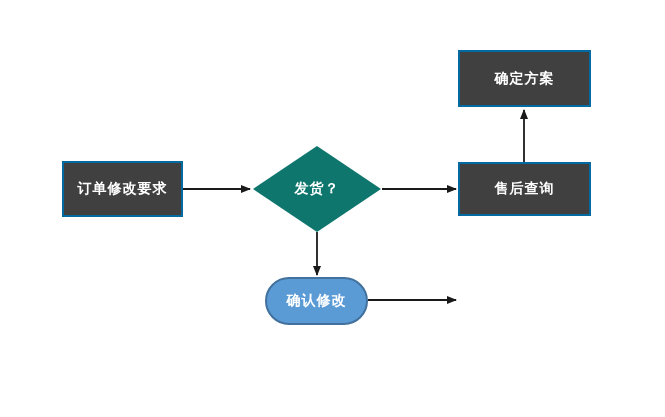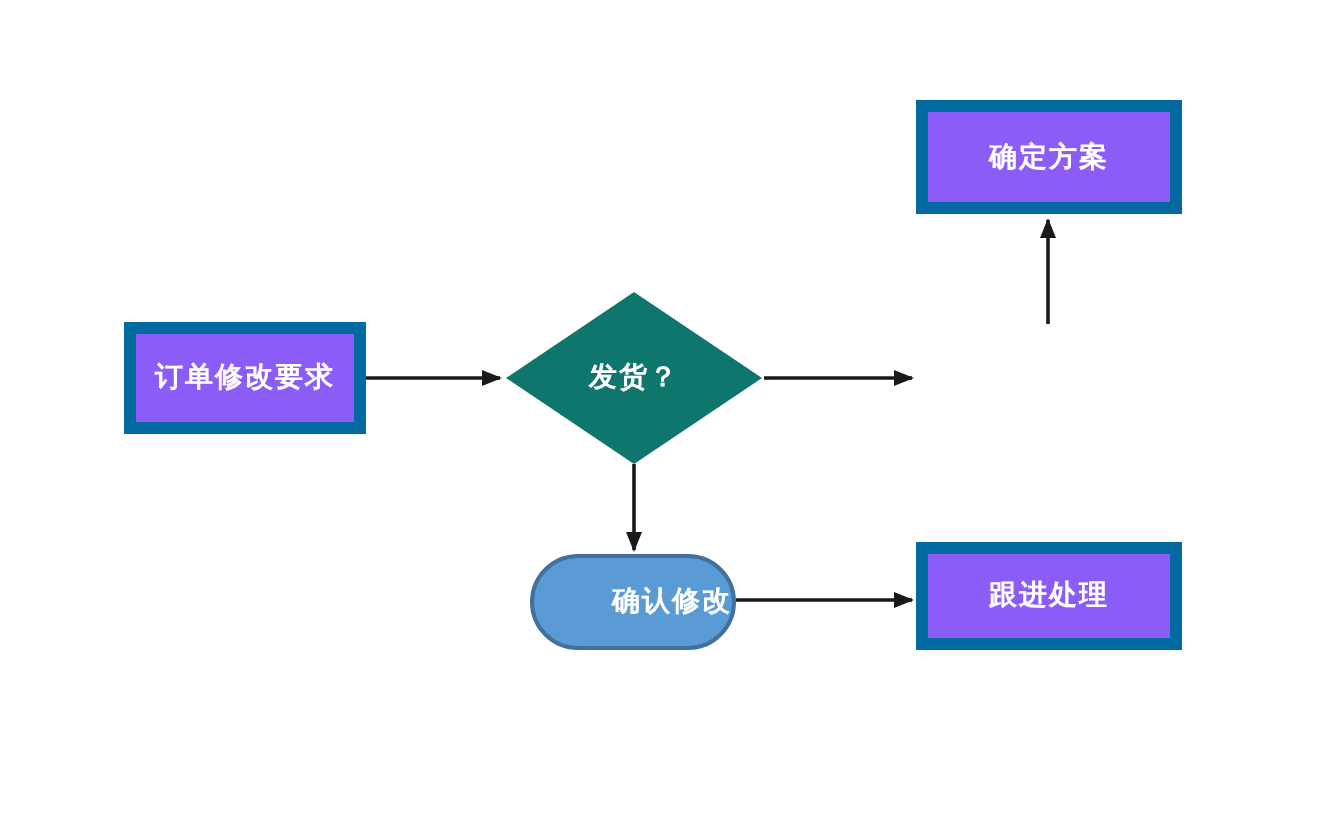--- a/index.html
+++ b/index.html
@@ -27,38 +27,38 @@
     align-items: center;
     justify-content: center;
     box-sizing: border-box;
     color: #ffffff;
     font-size: 14px;
     font-weight: bold;
     letter-spacing: 1px;
     text-align: center;
   }
   .process {
-    background: #8b5cf6;
-    border: 6px solid #0369a1;
+    background: #404040;
+    border: 2px solid #0369a1;
   }
   .terminator {
     background: #5b9bd5;
     border: 2px solid #41719c;
     border-radius: 24px;
   }
   .decision {
     background: #0f766e;
     clip-path: polygon(50% 0, 100% 50%, 50% 100%, 0 50%);
   }
   
   #node-order-request      { left: 62px;  top: 161px; width: 121px; height: 56px; justify-content: center; }
   #node-ship-decision      { left: 253px; top: 146px; width: 128px; height: 86px; }
   #node-aftersales-inquiry { left: 458px; top: 162px; width: 133px; height: 54px; }
   #node-confirm-plan       { left: 458px; top: 50px;  width: 133px; height: 57px; }
-  #node-confirm-modify     { left: 265px; top: 277px; width: 103px; height: 48px; justify-content: flex-end; }
+  #node-confirm-modify     { left: 265px; top: 277px; width: 103px; height: 48px; }
   #node-followup-handling  { left: 458px; top: 271px; width: 133px; height: 54px; }
 </style>
 </head>
 <body>
 
 <div class="canvas">
 
   <svg class="connector-layer" viewBox="0 0 665 417" xmlns="http://www.w3.org/2000/svg">
     <defs>
       <marker id="arrowhead" markerWidth="10" markerHeight="8" refX="9" refY="4" orient="auto" markerUnits="userSpaceOnUse">
@@ -73,26 +73,26 @@
   </svg>
 
   <div class="node process" id="node-order-request">
     <span>订单修改要求</span>
   </div>
 
   <div class="node decision" id="node-ship-decision">
     <span>发货？</span>
   </div>
 
+  <div class="node process" id="node-aftersales-inquiry">
+    <span>售后查询</span>
+  </div>
 
   <div class="node process" id="node-confirm-plan">
     <span>确定方案</span>
   </div>
 
   <div class="node terminator" id="node-confirm-modify">
     <span>确认修改</span>
   </div>
 
-  <div class="node process" id="node-followup-handling">
-    <span>跟进处理</span>
-  </div>
 
 </div>
 
 </body></html>

